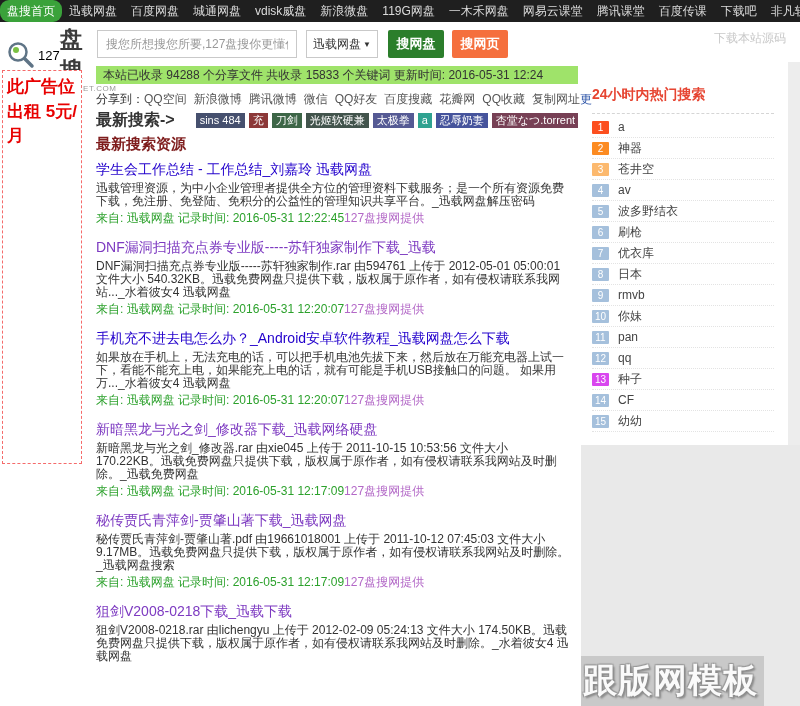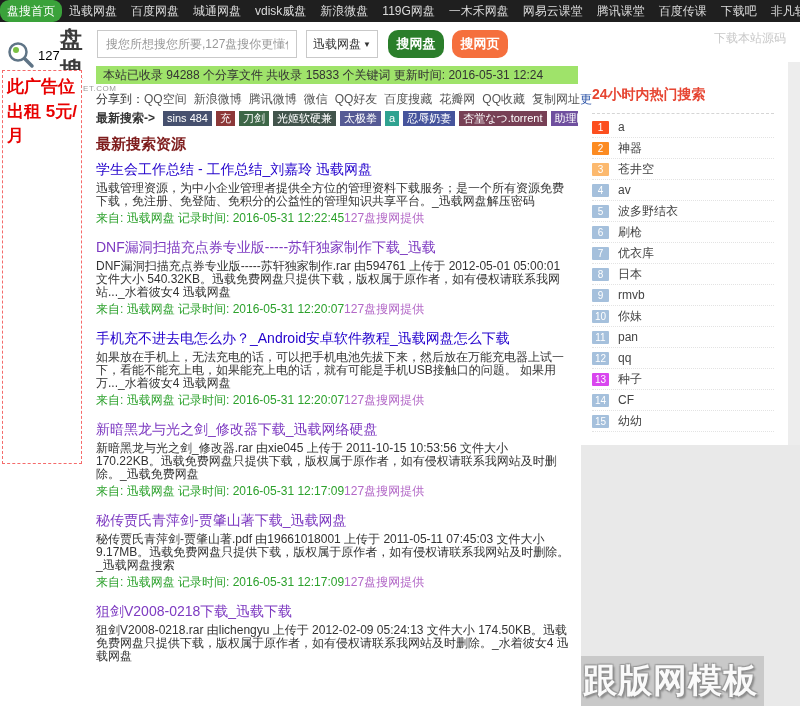--- a/index.html
+++ b/index.html
@@ -27,21 +27,21 @@
   .logo-domain { color:#9a9a9a; font-size:8px; letter-spacing:.5px; margin-top:-2px; white-space:nowrap; }
   .search-input { position:absolute; left:97px; top:8px; width:200px; height:28px;
                   border:1px solid #c9c9c9; padding:0 8px; font-size:12px; color:#333;
                   font-family:"Liberation Sans","DejaVu Sans",sans-serif; outline:none; }
   .search-input::placeholder { color:#999; }
   .select-box { position:absolute; left:306px; top:8px; width:72px; height:28px;
                 border:1px solid #c9c9c9; background:#fff; display:flex; align-items:center;
                 justify-content:space-between; padding:0 6px; font-size:12px; color:#333; cursor:pointer; }
   .select-caret { font-size:8px; color:#333; }
   .btn { position:absolute; top:8px; height:28px; border:none; color:#fff; font-size:13px;
-         font-weight:bold; cursor:pointer; border-radius:10px;
+         font-weight:bold; cursor:pointer; border-radius:2px;
          font-family:"Liberation Sans","DejaVu Sans",sans-serif; }
   .btn-pan { left:388px; width:56px; background:#2b7e2b; }
   .btn-web { left:452px; width:56px; background:#f56f3d; }
   .download-source { position:absolute; right:14px; top:8px; color:#c8c8c8; font-size:12px; }
 
   
   .gray-right-strip { position:absolute; left:788px; top:62px; width:12px; height:644px; background:#ededed; }
   .gray-below-sidebar { position:absolute; left:581px; top:445px; width:219px; height:261px; background:#e9e9e9; }
   .watermark-band { position:absolute; left:581px; top:656px; width:183px; height:50px; background:#c9c9c9;
                     display:flex; align-items:center; justify-content:flex-end; padding-right:6px; overflow:hidden; }
@@ -56,21 +56,21 @@
   
   .stats-bar { position:absolute; left:96px; top:66px; width:482px; height:18px; background:#9fe36a;
                line-height:18px; padding-left:7px; font-size:12px; color:#333; white-space:nowrap; overflow:hidden; }
   .share-row { position:absolute; left:96px; top:91px; width:482px; display:flex; 
                font-size:12px; color:#333; white-space:nowrap; }
   .share-links { display:flex; gap:7px; }
   .share-link { color:#555; }
   .share-more { color:#2b53a7; }
   .tags-row { position:absolute; left:96px; top:110px; width:482px; display:flex; gap:4px;
               align-items:center; font-size:11px; white-space:nowrap; overflow:hidden; }
-  .tags-label { font-weight:bold; color:#333; font-size:12px; margin-right:4px; }
+  .tags-label { font-weight:bold; color:#333; font-size:16px; margin-right:17px; }
   .tags-list { display:flex; gap:4px; align-items:center; }
   .tag { color:#fff; padding:1px 4px; display:inline-block; line-height:13px; }
 
   .section-title { position:absolute; left:96px; top:135px; font-size:15px; font-weight:bold; color:#7f1d1d; }
 
   .results { position:absolute; left:96px; top:160px; width:478px; }
   .result { margin-bottom:11px; }
   .r-title { display:inline-block; font-size:14px; color:#2200cc; line-height:19px; margin-bottom:3px; }
   .result.visited .r-title { color:#7d3ac1; }
   .r-desc { font-size:12px; color:#333; line-height:13px; margin-bottom:2px; }
@@ -193,21 +193,21 @@
     <div class="r-desc">如果放在手机上，无法充电的话，可以把手机电池先拔下来，然后放在万能充电器上试一下，看能不能充上电，如果能充上电的话，就有可能是手机USB接触口的问题。 如果用万..._水着彼女4 迅载网盘</div>
     <div class="r-meta"><span>来自: 迅载网盘 记录时间: 2016-05-31 12:20:07</span><span class="provider">127盘搜网提供</span></div>
   </div>
     <div class="result visited">
     <a class="r-title">新暗黑龙与光之剑_修改器下载_迅载网络硬盘</a>
     <div class="r-desc">新暗黑龙与光之剑_修改器.rar 由xie045 上传于 2011-10-15 10:53:56 文件大小 170.22KB。迅载免费网盘只提供下载，版权属于原作者，如有侵权请联系我网站及时删除。_迅载免费网盘</div>
     <div class="r-meta"><span>来自: 迅载网盘 记录时间: 2016-05-31 12:17:09</span><span class="provider">127盘搜网提供</span></div>
   </div>
     <div class="result visited">
     <a class="r-title">秘传贾氏青萍剑-贾肇山著下载_迅载网盘</a>
-    <div class="r-desc">秘传贾氏青萍剑-贾肇山著.pdf 由19661018001 上传于 2011-05-11 07:45:03 文件大小 9.17MB。迅载免费网盘只提供下载，版权属于原作者，如有侵权请联系我网站及时删除。_迅载网盘搜索</div>
+    <div class="r-desc">秘传贾氏青萍剑-贾肇山著.pdf 由19661018001 上传于 2011-10-12 07:45:03 文件大小 9.17MB。迅载免费网盘只提供下载，版权属于原作者，如有侵权请联系我网站及时删除。_迅载网盘搜索</div>
     <div class="r-meta"><span>来自: 迅载网盘 记录时间: 2016-05-31 12:17:09</span><span class="provider">127盘搜网提供</span></div>
   </div>
     <div class="result visited">
     <a class="r-title">狙剑V2008-0218下载_迅载下载</a>
     <div class="r-desc">狙剑V2008-0218.rar 由lichengyu 上传于 2012-02-09 05:24:13 文件大小 174.50KB。迅载免费网盘只提供下载，版权属于原作者，如有侵权请联系我网站及时删除。_水着彼女4 迅载网盘</div>
     
   </div>
   </div>
 
 <div class="sidebar">

